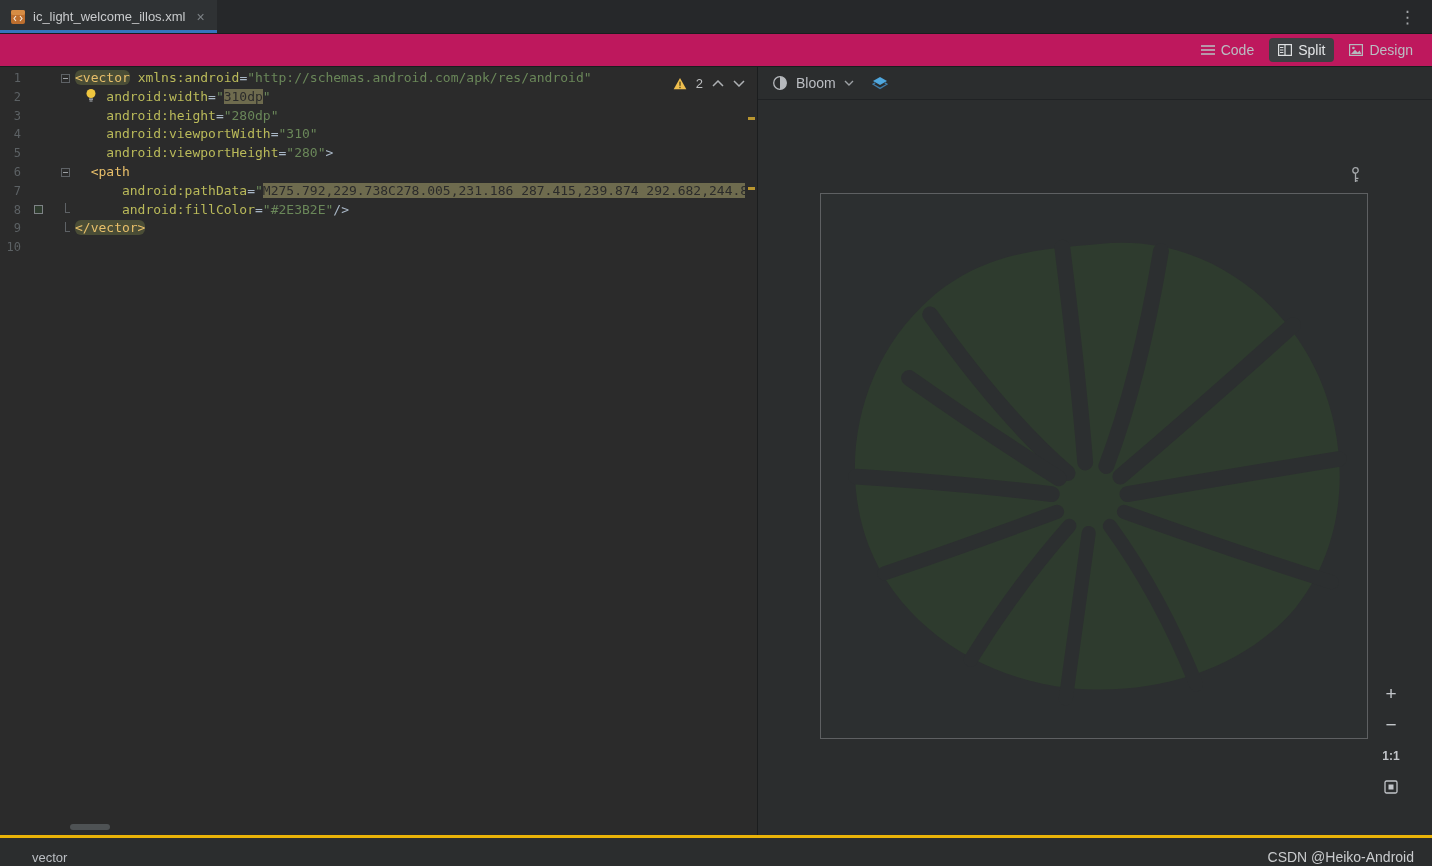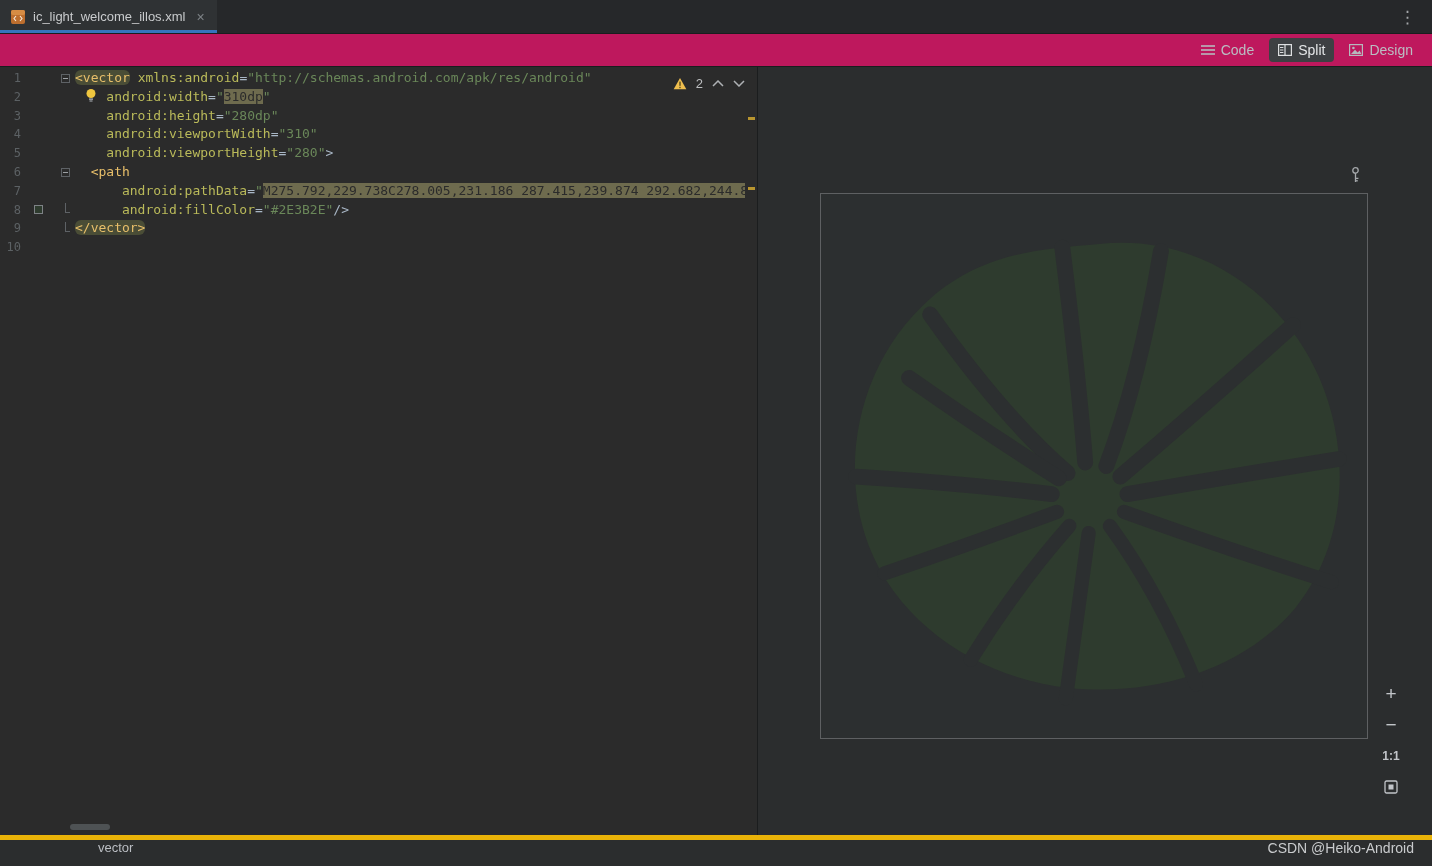--- a/index.html
+++ b/index.html
@@ -59,23 +59,23 @@
   .canvas { position:absolute; left:62px; top:126px; width:548px; height:546px;
             background:#2C2F30; border:1px solid #5E6062; display:flex; align-items:center; justify-content:center; }
   .key { position:absolute; left:593px; top:100px; }
   .zoom { position:absolute; right:28px; bottom:36px; display:flex; flex-direction:column;
           align-items:center; gap:7px; }
   .zoom-btn { width:26px; height:24px; display:flex; align-items:center; justify-content:center;
               color:#C2C5C9; font-size:19px; border-radius:3px; }
   .zoom-btn.ratio { font-size:12px; font-weight:bold; letter-spacing:0; }
 
   
-  .statusbar { height:30px; background:#2B2D2E; border-top:5px solid #eab308;
-               display:flex; align-items:flex-start; justify-content:space-between;
-               padding:0 18px 0 98px; }
+  .statusbar { height:30px; background:#2B2D2E; border-top:3px solid #eab308;
+               display:flex; align-items:flex-end; justify-content:space-between;
+               padding:0 18px 0 32px; }
   .crumb { color:#BBBEC3; font-size:13px; }
   .watermark { color:#C9CBCD; font-size:14px; }
   svg { display:block; }
 </style>
 </head>
 <body>
 
 <div id="app">
 
   <div class="tabbar">
@@ -186,20 +186,36 @@
         </svg>
       </div>
 
       <div class="stripe-tick" style="top:50px"></div>
       <div class="stripe-tick" style="top:120px"></div>
 
       <div class="hscroll"></div>
     </div>
 
     <div class="preview">
+      <div class="ptoolbar">
+        <svg width="16" height="16" viewBox="0 0 16 16">
+          <circle cx="8" cy="8" r="6.3" fill="none" stroke="#B6B9BD" stroke-width="1.3"></circle>
+          <path d="M8 1.7 A6.3 6.3 0 0 1 8 14.3 Z" fill="#B6B9BD"></path>
+        </svg>
+        <span class="theme-label">Bloom</span>
+        <svg width="10" height="6" viewBox="0 0 10 6">
+          <path d="M1 1 L5 5 L9 1" fill="none" stroke="#9DA1A5" stroke-width="1.4"></path>
+        </svg>
+        <span class="layers-wrap">
+          <svg width="16" height="14" viewBox="0 0 16 14">
+            <path d="M8 1 L15 5 L8 9 L1 5 Z" fill="#4FA7DE"></path>
+            <path d="M3.2 6.9 L1 8.2 L8 12.4 L15 8.2 L12.8 6.9" fill="none" stroke="#3F7CA8" stroke-width="1.3"></path>
+          </svg>
+        </span>
+      </div>
 
       <svg class="key" width="9" height="17" viewBox="0 0 9 17">
         <circle cx="4.5" cy="3.4" r="2.7" fill="none" stroke="#A6A9AC" stroke-width="1.3"></circle>
         <line x1="4.5" y1="6.1" x2="4.5" y2="15" stroke="#A6A9AC" stroke-width="1.3"></line>
         <line x1="4.5" y1="11.4" x2="7.4" y2="11.4" stroke="#A6A9AC" stroke-width="1.3"></line>
         <line x1="4.5" y1="13.8" x2="6.8" y2="13.8" stroke="#A6A9AC" stroke-width="1.3"></line>
       </svg>
 
       <div class="canvas">
         <svg width="546" height="544" viewBox="0 0 310 280" preserveAspectRatio="xMidYMid meet">

